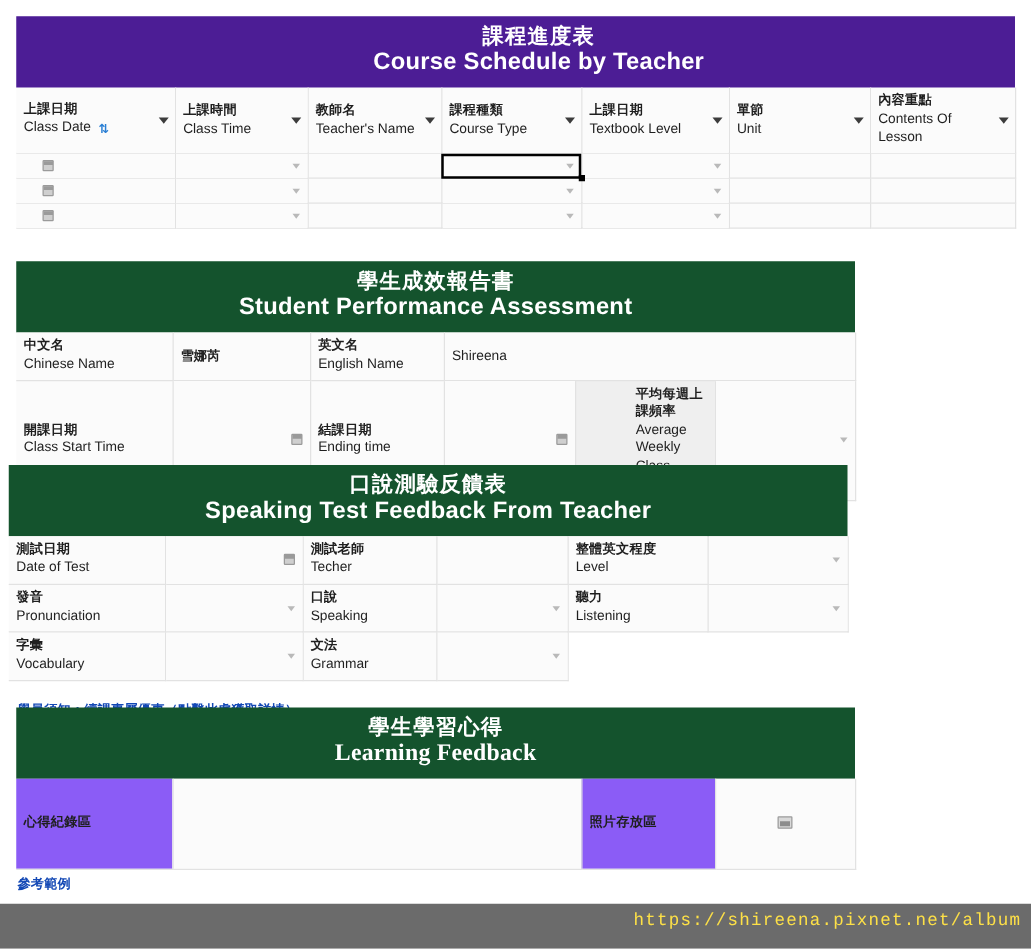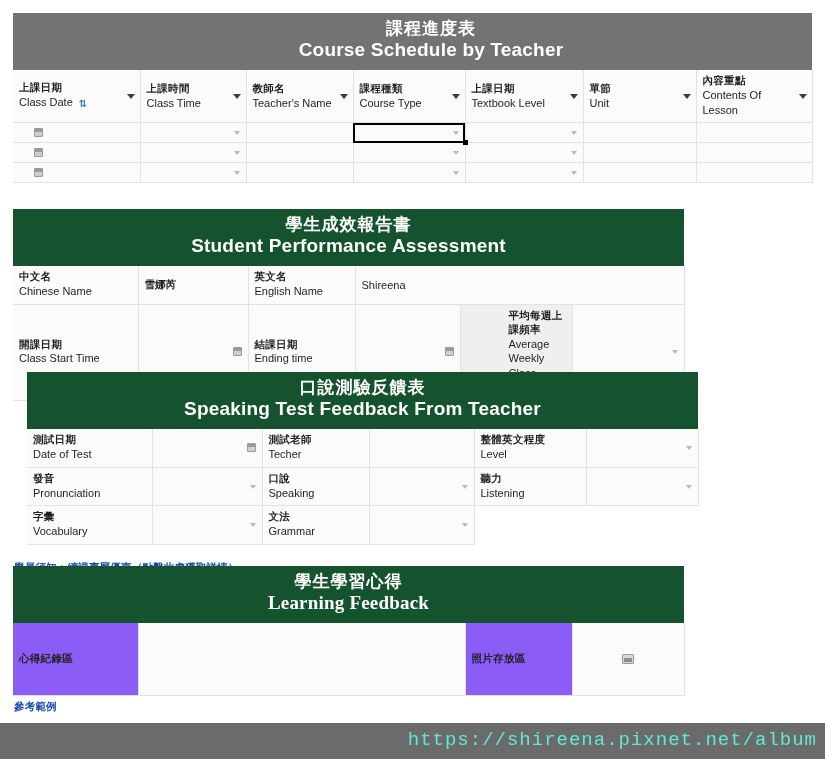--- a/index.html
+++ b/index.html
@@ -27,21 +27,21 @@
   .banner .zh {
     font-size: 17px;
     font-weight: bold;
     letter-spacing: 1px;
   }
   .banner .en {
     font-size: 19px;
     font-weight: bold;
     letter-spacing: 0.2px;
   }
-  .banner-red { background: #737373; padding-left: 37px; }
+  .banner-red { background: #4c1d95; padding-left: 37px; }
   .banner-green { background: #14532d; }
 
   
   table.grid {
     border-collapse: collapse;
     width: 100%;
     table-layout: fixed;
   }
   table.grid td, table.grid th {
     border: 1px solid #e2e2e2;
@@ -172,23 +172,23 @@
     background: #8d8d8d;
   }
 
   
   .watermark {
     position: absolute;
     left: 0; bottom: 0;
     width: 825px;
     height: 36px;
     background: #6b6b6b;
-    color: #5eead4;
+    color: #fde047;
     font-family: "Liberation Mono", "DejaVu Sans Mono", monospace;
-    font-size: 19px;
+    font-size: 14px;
     letter-spacing: 1px;
     text-align: right;
     padding: 6px 8px 0 16px;
   }
 </style>
 </head>
 <body>
 
 <div class="page">
 
@@ -419,21 +419,21 @@
         </td>
         <td style="position:relative;">
           <div class="val"></div>
           <span class="caret-lite"></span>
         </td>
       </tr>
     </tbody>
       </table>
   </div>
 
-  <div style="position:absolute; left:27px; top:372px; width:671px;">
+  <div style="position:absolute; left:7px; top:372px; width:671px;">
 
     <div class="banner banner-green">
       <div class="zh">口說測驗反饋表</div>
       <div class="en">Speaking Test Feedback From Teacher</div>
     </div>
 
     <table class="grid">
       <colgroup>
         <col style="width:125px">
           <col style="width:110px">

